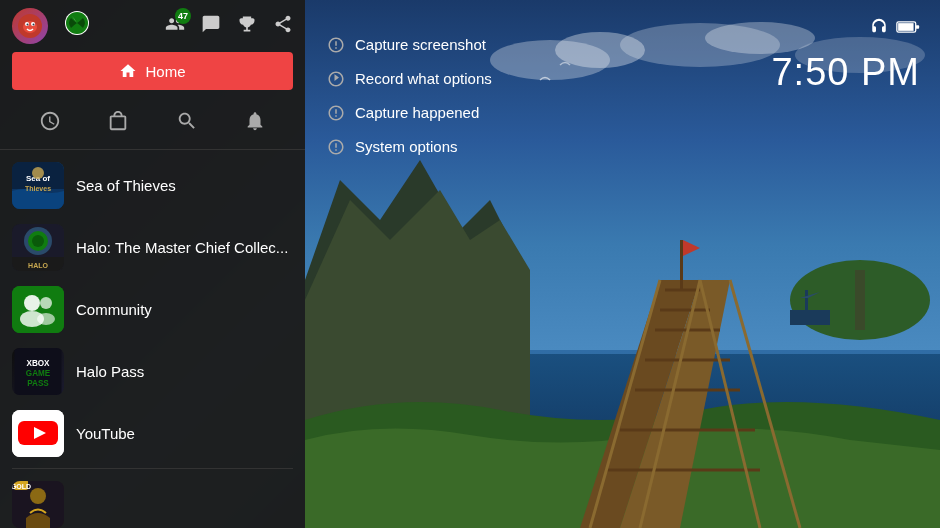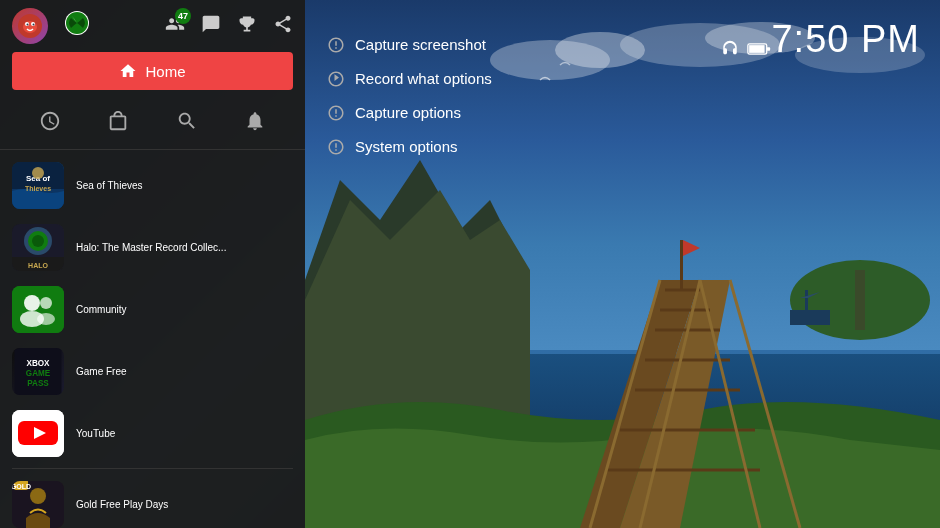--- a/index.html
+++ b/index.html
@@ -164,21 +164,21 @@
       display: flex;
       align-items: center;
       justify-content: center;
       font-size: 10px;
       color: white;
       font-weight: bold;
     }
 
     .item-label {
       color: #ffffff;
-      font-size: 10px;
+      font-size: 15px;
       font-weight: 400;
       flex: 1;
     }
 
     
     .thumb-sot {
       background: linear-gradient(135deg, #0a2a4a, #1a5a8a);
       position: relative;
     }
 
@@ -241,23 +241,23 @@
       color: white;
     }
 
     
     .clock-area {
       position: absolute;
       top: 18px;
       right: 20px;
       z-index: 10;
       display: flex;
-      flex-direction: row;
+      flex-direction: column;
       align-items: flex-end;
-      gap: 0;
+      gap: 12px;
     }
 
     .clock-icons {
       display: flex;
       align-items: center;
       gap: 8px;
       color: white;
       font-size: 14px;
     }
 
@@ -451,21 +451,21 @@
       <div class="item-thumb thumb-halo">
         <svg width="52" height="52" viewBox="0 0 52 52" xmlns="http://www.w3.org/2000/svg">
           <rect width="52" height="52" fill="#1a1a2a"></rect>
           <ellipse cx="26" cy="20" rx="14" ry="14" fill="#2a4a6a"></ellipse>
           <ellipse cx="26" cy="20" rx="10" ry="10" fill="#107c10"></ellipse>
           <ellipse cx="26" cy="20" rx="6" ry="6" fill="#0a5a0a"></ellipse>
           <rect x="0" y="36" width="52" height="16" fill="#1a1a1a"></rect>
           <text x="26" y="47" text-anchor="middle" fill="#c8a850" font-size="7" font-weight="bold">HALO</text>
         </svg>
       </div>
-      <span class="item-label">Halo: The Master Record Collec...</span>
+      <span class="item-label">Halo: The Master Chief Collec...</span>
     </div>
 
     <div class="list-item">
       <div class="item-thumb thumb-community">
         <svg width="52" height="52" viewBox="0 0 52 52" xmlns="http://www.w3.org/2000/svg">
           <rect width="52" height="52" fill="#107c10"></rect>
           <circle cx="20" cy="20" r="8" fill="rgba(255,255,255,0.9)"></circle>
           <circle cx="34" cy="20" r="6" fill="rgba(255,255,255,0.7)"></circle>
           <ellipse cx="20" cy="36" rx="12" ry="8" fill="rgba(255,255,255,0.8)"></ellipse>
           <ellipse cx="34" cy="36" rx="9" ry="6" fill="rgba(255,255,255,0.6)"></ellipse>
@@ -476,21 +476,21 @@
 
     <div class="list-item">
       <div class="item-thumb thumb-gamepass">
         <svg width="52" height="52" viewBox="0 0 52 52" xmlns="http://www.w3.org/2000/svg">
           <rect width="52" height="52" fill="#0e0e1a"></rect>
           <text x="26" y="20" text-anchor="middle" fill="white" font-size="9" font-weight="bold">XBOX</text>
           <text x="26" y="31" text-anchor="middle" fill="#107c10" font-size="9" font-weight="bold">GAME</text>
           <text x="26" y="42" text-anchor="middle" fill="#107c10" font-size="9" font-weight="bold">PASS</text>
         </svg>
       </div>
-      <span class="item-label">Game Free</span>
+      <span class="item-label">Halo Pass</span>
     </div>
 
     <div class="list-item">
       <div class="item-thumb thumb-youtube">
         <svg width="52" height="52" viewBox="0 0 52 52" xmlns="http://www.w3.org/2000/svg">
           <rect width="52" height="52" fill="white"></rect>
           <rect x="6" y="14" width="40" height="24" rx="6" fill="#FF0000"></rect>
           <polygon points="22,20 22,32 34,26" fill="white"></polygon>
         </svg>
       </div>
@@ -505,21 +505,20 @@
           <rect width="52" height="52" fill="#1a1420"></rect>
           <rect x="2" y="2" width="14" height="10" rx="2" fill="#d4a520"></rect>
           <text x="9" y="11" text-anchor="middle" fill="white" font-size="7" font-weight="bold">GOLD</text>
 
           <circle cx="26" cy="18" r="8" fill="#8B6914"></circle>
           <path d="M14,40 Q26,30 38,40 L38,50 L14,50Z" fill="#6a4a10"></path>
 
           <path d="M18,35 Q26,28 34,35" stroke="#d4a520" stroke-width="2" fill="none"></path>
         </svg>
       </div>
-      <span class="item-label">Gold Free Play Days</span>
     </div>
   </div>
 </div>
 
 <div class="context-menu">
   <div class="context-item">
     <span class="context-icon">
       <svg width="18" height="18" viewBox="0 0 24 24" fill="#aaa">
         <path d="M12,2C6.48,2 2,6.48 2,12s4.48,10 10,10s10-4.48 10-10S17.52,2 12,2zm0,18c-4.41,0-8-3.59-8-8s3.59-8 8-8s8,3.59 8,8S16.41,20 12,20zm-1-5h2v2h-2zm0-8h2v6h-2z"></path>
       </svg>
@@ -533,21 +532,21 @@
       </svg>
     </span>
     <span class="context-label">Record what options</span>
   </div>
   <div class="context-item">
     <span class="context-icon">
       <svg width="18" height="18" viewBox="0 0 24 24" fill="#aaa">
         <path d="M12,2C6.48,2 2,6.48 2,12s4.48,10 10,10s10-4.48 10-10S17.52,2 12,2zm0,18c-4.41,0-8-3.59-8-8s3.59-8 8-8s8,3.59 8,8S16.41,20 12,20zm-1-5h2v2h-2zm0-8h2v6h-2z"></path>
       </svg>
     </span>
-    <span class="context-label">Capture options</span>
+    <span class="context-label">Capture happened</span>
   </div>
   <div class="context-item">
     <span class="context-icon">
       <svg width="18" height="18" viewBox="0 0 24 24" fill="#aaa">
         <path d="M12,2C6.48,2 2,6.48 2,12s4.48,10 10,10s10-4.48 10-10S17.52,2 12,2zm0,18c-4.41,0-8-3.59-8-8s3.59-8 8-8s8,3.59 8,8S16.41,20 12,20zm-1-5h2v2h-2zm0-8h2v6h-2z"></path>
       </svg>
     </span>
     <span class="context-label">System options</span>
   </div>
 </div>

